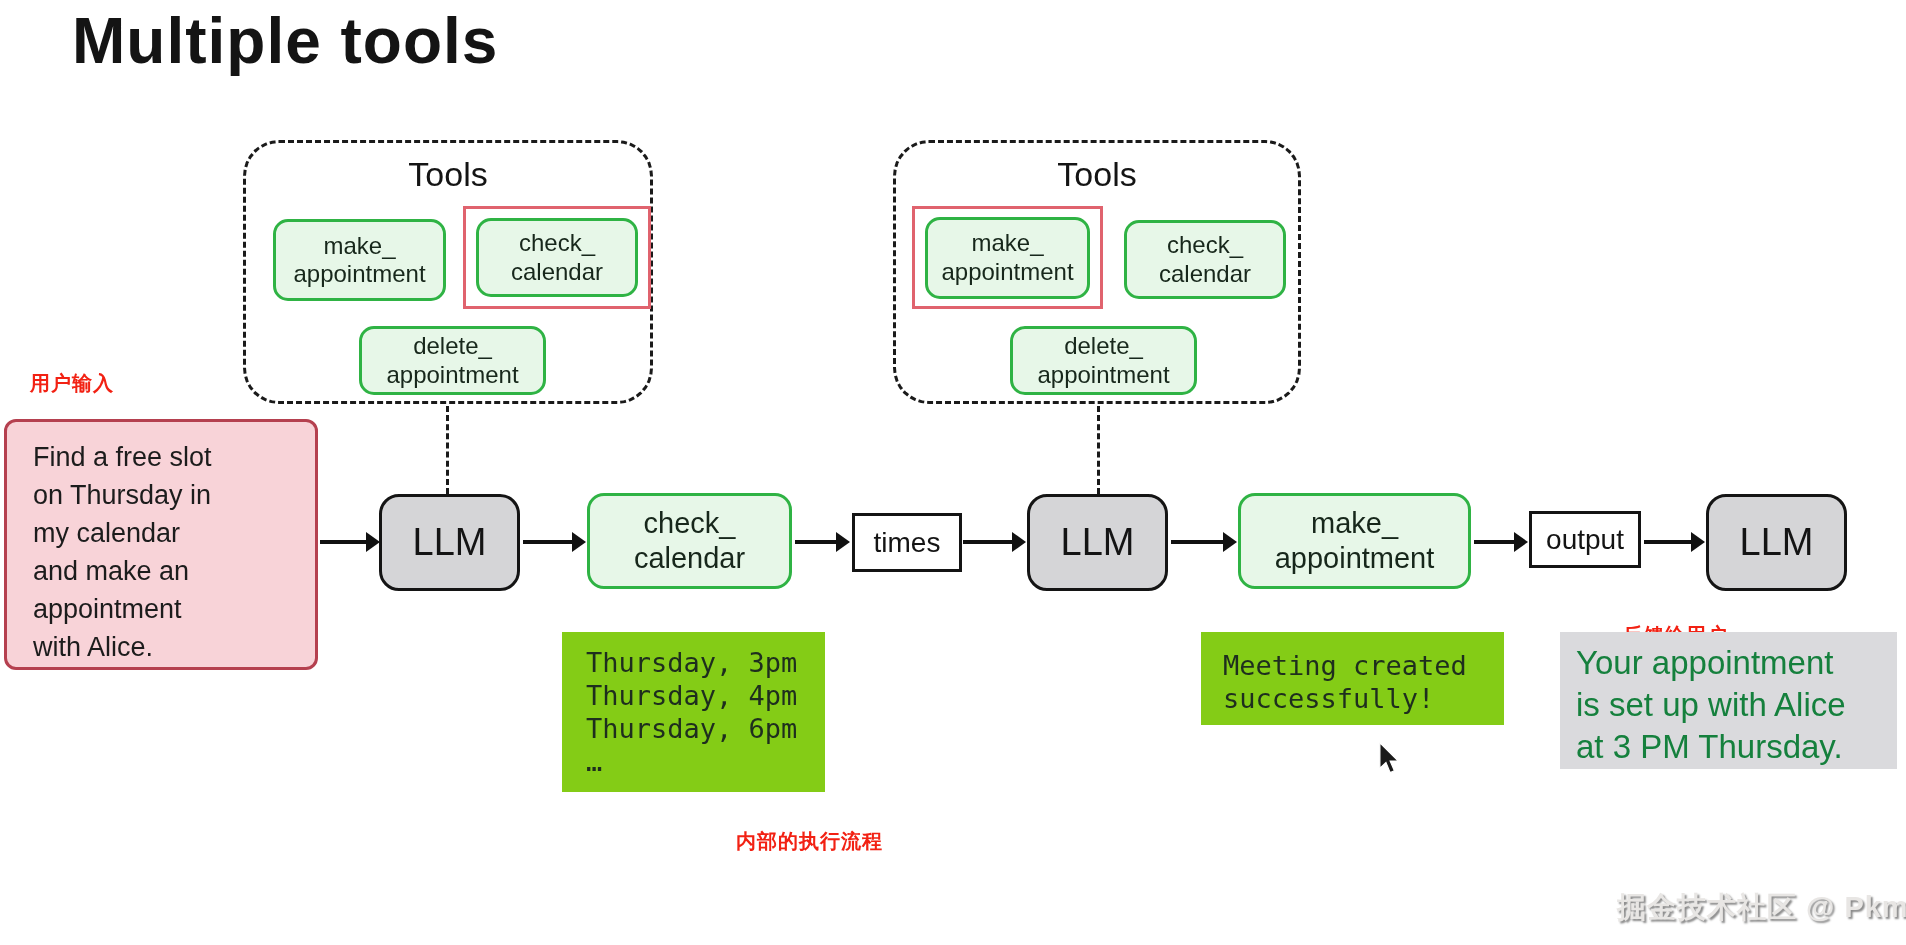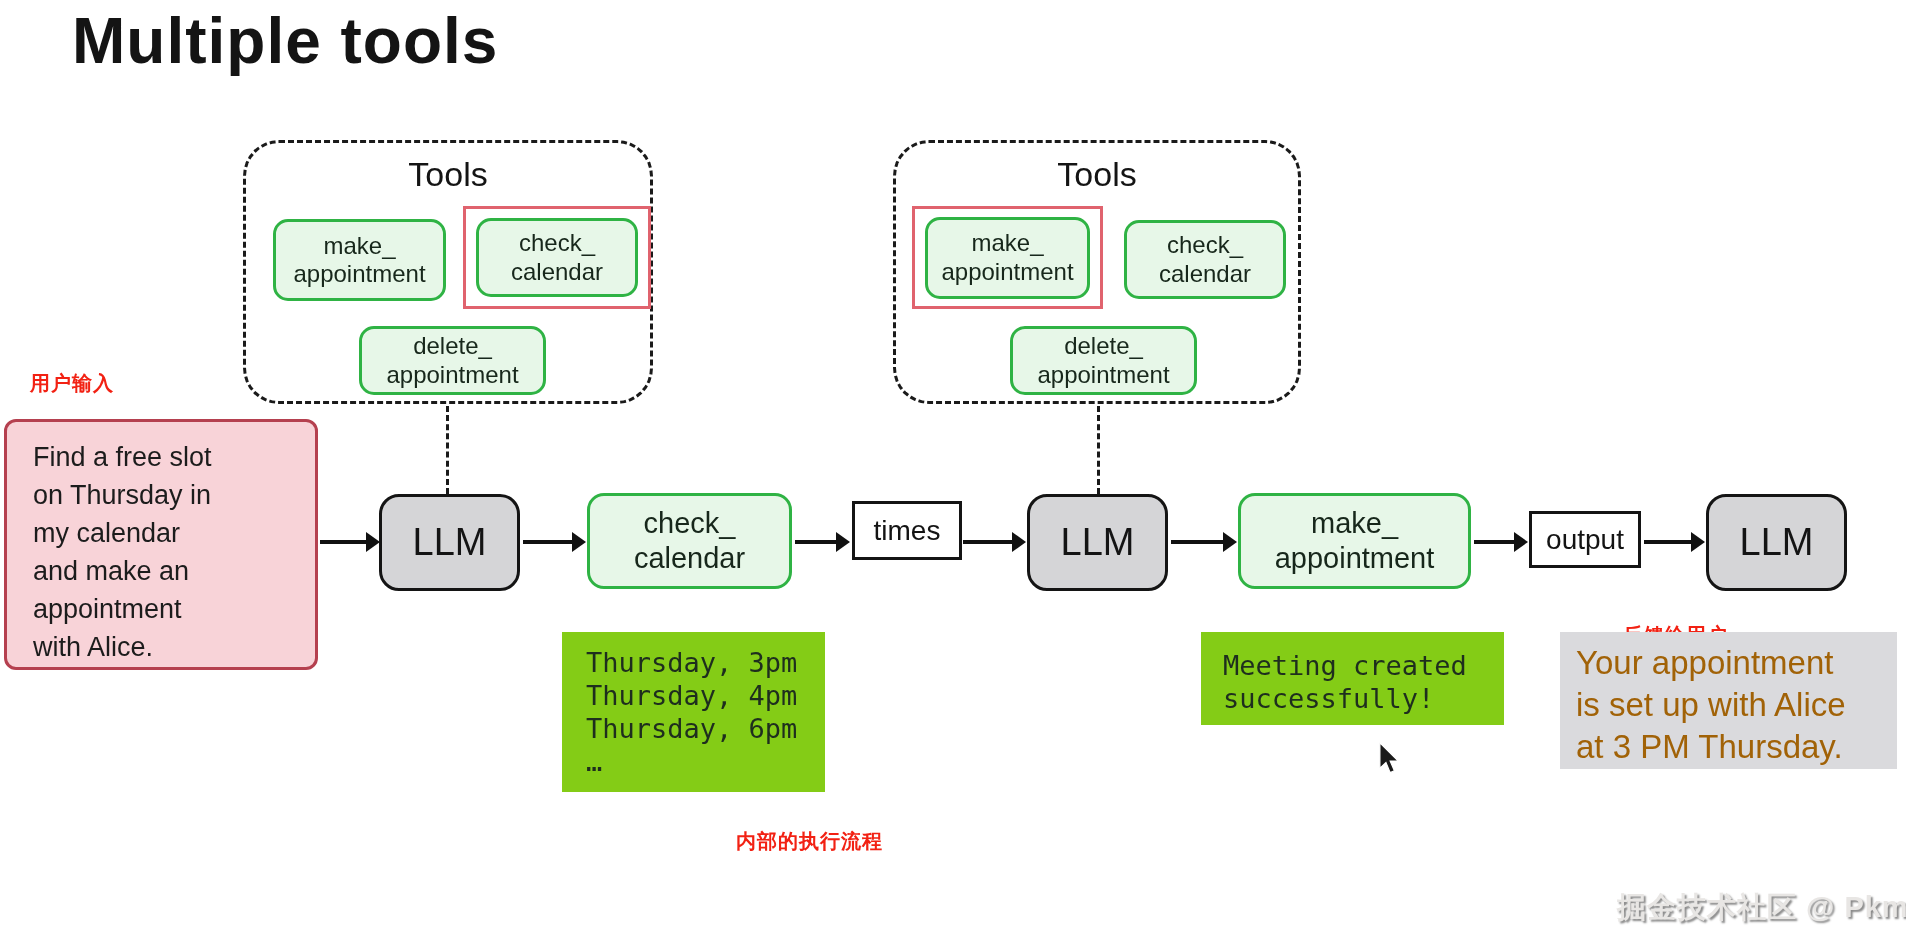--- a/index.html
+++ b/index.html
@@ -79,21 +79,21 @@
   
   .mono-box {
     position:absolute; background:#84cc16;
     font-family:"DejaVu Sans Mono", monospace;
     font-size:27px; line-height:1.22; color:#1e2e1e;
   }
   .mono-box span { display:block; }
   .final-box {
     position:absolute; left:1560px; top:632px; width:337px; height:137px;
     background:#dadadd; padding:10px 8px 0 16px;
-    font-size:33px; line-height:1.28; color:#a16207;
+    font-size:33px; line-height:1.28; color:#15803d;
   }
   .final-box span { display:block; }
   .watermark {
     position:absolute; left:1617px; top:888px; font-size:29px; font-weight:bold;
     color:#e8e6e4; text-shadow:2px 2px 2px #8a8a8a;
     letter-spacing:1px; white-space:nowrap;
   }
   .cursor { position:absolute; left:1378px; top:742px; }
 </style>
 </head>
@@ -158,21 +158,21 @@
   <div class="arrow" style="left:320px; width:47px;"></div>
   <div class="llm-box" style="left:379px;">LLM</div>
 
   <div class="arrow" style="left:523px; width:50px;"></div>
   <div class="flow-tool" style="left:587px; width:205px;">
     <span>check_</span>
     <span>calendar</span>
   </div>
 
   <div class="arrow" style="left:795px; width:42px;"></div>
-  <div class="io-box" style="left:852px; top:501px; width:110px; height:59px;">times</div>
+  <div class="io-box" style="left:852px; top:513px; width:110px; height:59px;">times</div>
 
   <div class="arrow" style="left:963px; width:50px;"></div>
   <div class="llm-box" style="left:1027px;">LLM</div>
 
   <div class="arrow" style="left:1171px; width:53px;"></div>
   <div class="flow-tool" style="left:1238px; width:233px;">
     <span>make_</span>
     <span>appointment</span>
   </div>
 

